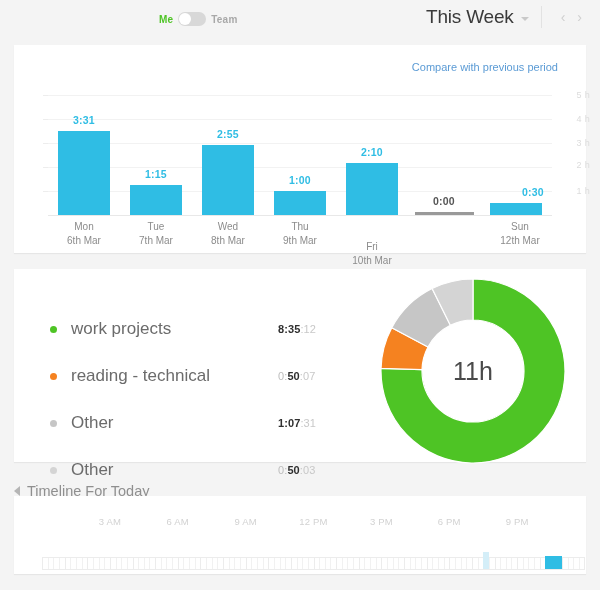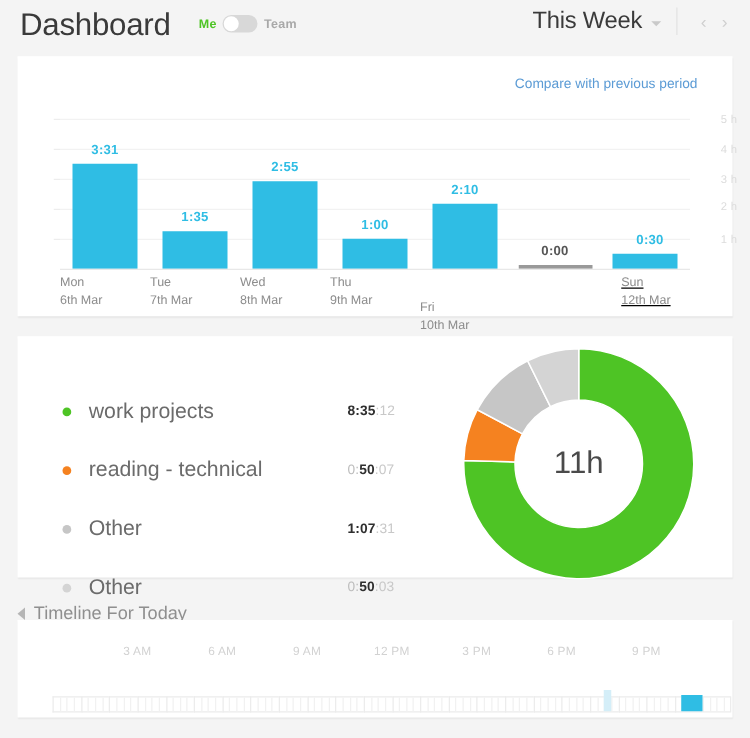--- a/index.html
+++ b/index.html
@@ -114,21 +114,21 @@
   }
   .bar-val.zero { color: #555555; }
   .axis-base {
     position: absolute; left: 34px; top: 170px; width: 504px; height: 1px;
     background: #e8e8e8;
   }
   .xlabels {
     position: absolute; left: 34px; top: 175px; width: 504px; height: 30px;
   }
   .xlab {
-    position: absolute; width: 72px; text-align: left;
+    position: absolute; width: 72px; text-align: center;
   }
   .xlab .d { font-size: 10px; color: #8c8c8c; display: block; line-height: 14px; }
   .xlab .dt { font-size: 10px; color: #8c8c8c; display: block; line-height: 14px; }
 
   
   .legend { position: absolute; left: 36px; top: 48px; width: 290px; }
   .legend-row {
     position: relative; height: 24px; line-height: 24px; margin-bottom: 23px;
   }
   .legend-dot {
@@ -140,21 +140,21 @@
   }
   .legend-time {
     position: absolute; left: 228px; font-size: 11px; letter-spacing: .1px;
   }
   .legend-time .hm { font-weight: bold; color: #2f2f2f; margin-top: 40px; }
   .legend-time .hm.dim { font-weight: normal; color: #bdbdbd; }
   .legend-time .hm.dim b { font-weight: bold; color: #2f2f2f; }
   .legend-time .sec { color: #c8c8c8; }
 
   .donut-wrap {
-    position: absolute; left: 355px; top: 8px; width: 188px; height: 188px; text-align: center;
+    position: absolute; left: 365px; top: 8px; width: 188px; height: 188px; text-align: center;
   }
   .donut-center {
     position: absolute; left: 50%; top: 50%;
     transform: translate(-50%,-50%);
     font-size: 25px; color: #4a4a4a; font-weight: 400;
   }
 
   
   .timeline-header {
     position: absolute; left: 14px; top: 483px;
@@ -187,21 +187,20 @@
     position: absolute; background: #2fbde4;
   }
   .tl-act.faint { background: #d4eef8; }
 </style>
 </head>
 <body>
 
 <div class="page">
 
   <div class="header">
-    <div class="title">Dashboard</div>
 
     <div class="scope-toggle">
       <span class="scope-me">Me</span>
       <span class="switch">
         <span class="knob"></span>
       </span>
       <span class="scope-team">Team</span>
     </div>
 
     <div class="range-ctl">
@@ -233,41 +232,41 @@
         <div class="ylab" style="top: 12px; right: -38px;">5 h</div>
       </div>
     <div class="bars" id="bars-layer">
         <div class="bar-slot" style="left: 0px; width: 72px;">
           <div class="bar" style="height: 84.4008px; left: 10px;"></div>
         </div>
         <div class="bar-val" style="left: 0px; width: 72px; top: 30.5992px;">3:31</div>
         <div class="bar-slot" style="left: 72px; width: 72px;">
           <div class="bar" style="height: 30px; left: 10px;"></div>
         </div>
-        <div class="bar-val" style="left: 72px; width: 72px; top: 85px;">1:35</div>
+        <div class="bar-val" style="left: 72px; width: 72px; top: 85px;">1:15</div>
         <div class="bar-slot" style="left: 144px; width: 72px;">
           <div class="bar" style="height: 70.0008px; left: 10px;"></div>
         </div>
         <div class="bar-val" style="left: 144px; width: 72px; top: 44.9992px;">2:55</div>
         <div class="bar-slot" style="left: 216px; width: 72px;">
           <div class="bar" style="height: 24px; left: 10px;"></div>
         </div>
         <div class="bar-val" style="left: 216px; width: 72px; top: 91px;">1:00</div>
         <div class="bar-slot" style="left: 288px; width: 72px;">
           <div class="bar" style="height: 52.0008px; left: 10px;"></div>
         </div>
         <div class="bar-val" style="left: 288px; width: 72px; top: 62.9992px;">2:10</div>
         <div class="bar-slot" style="left: 360px; width: 72px;">
           <div class="bar zero" style="left: 6.5px;"></div>
         </div>
         <div class="bar-val zero" style="left: 360px; width: 72px; top: 112px;">0:00</div>
         <div class="bar-slot" style="left: 432px; width: 72px;">
           <div class="bar" style="height: 12px; left: 10px;"></div>
         </div>
-        <div class="bar-val" style="left: 436px; width: 72px; top: 103px;">0:30</div>
+        <div class="bar-val" style="left: 449px; width: 72px; top: 103px;">0:30</div>
       </div>
     <div class="axis-base"></div>
     <div class="xlabels" id="xlabels-layer">
         <div class="xlab" style="left: 0px; width: 72px;">
           <span class="d">Mon</span>
           <span class="dt">6th Mar</span>
         </div>
         <div class="xlab" style="left: 72px; width: 72px;">
           <span class="d">Tue</span>
           <span class="dt">7th Mar</span>
@@ -277,21 +276,21 @@
           <span class="dt">8th Mar</span>
         </div>
         <div class="xlab" style="left: 216px; width: 72px;">
           <span class="d">Thu</span>
           <span class="dt">9th Mar</span>
         </div>
         <div class="xlab" style="left: 288px; width: 72px; margin-top: 20px;">
           <span class="d">Fri</span>
           <span class="dt">10th Mar</span>
         </div>
-        <div class="xlab" style="left: 449px; width: 72px; text-decoration: underline;">
+        <div class="xlab" style="left: 436px; width: 72px;">
           <span class="d">Sun</span>
           <span class="dt">12th Mar</span>
         </div>
       </div>
   </div>
 
   <div class="card" id="card-summary">
     <div class="legend" id="legend-layer">
         <div class="legend-row">
           <span class="legend-dot" style="background: rgb(78, 196, 37);"></span>

